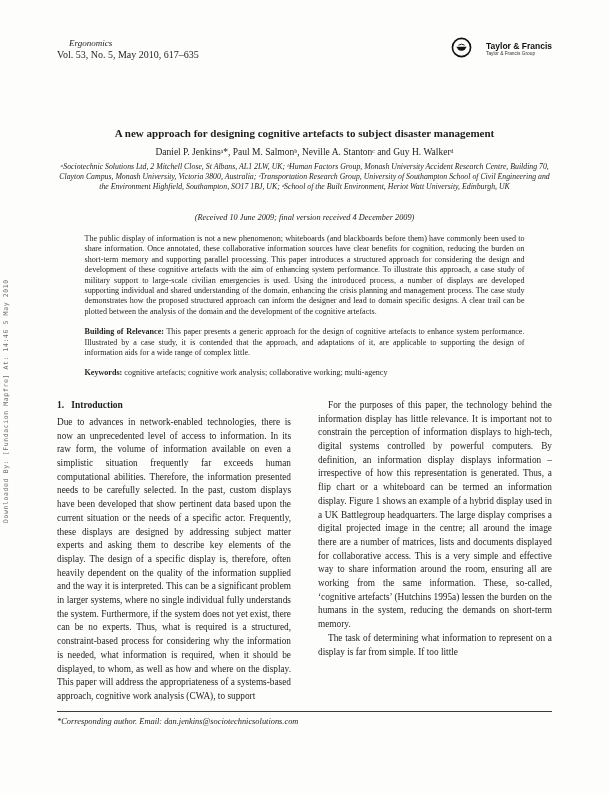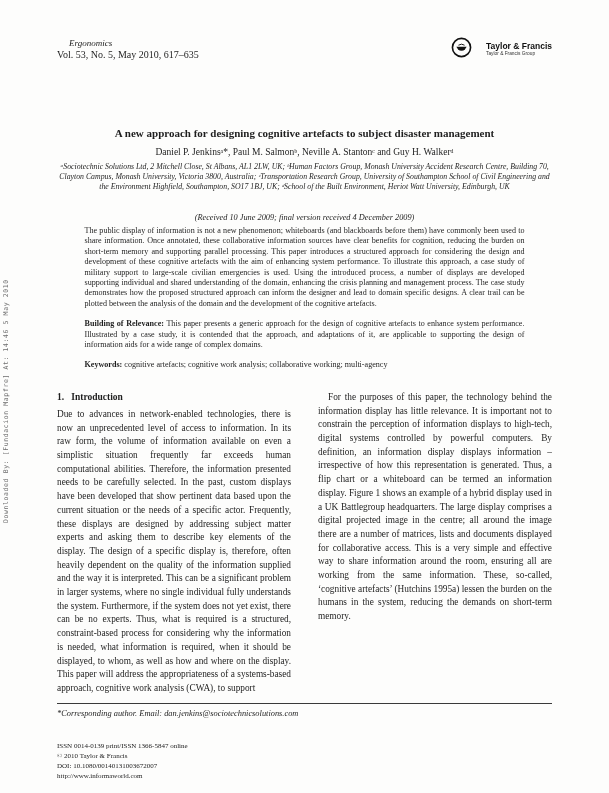--- a/index.html
+++ b/index.html
@@ -24,21 +24,21 @@
   .logo-txt{font-family:"Liberation Sans","DejaVu Sans",sans-serif;}
   .logo-name{font-size:8.5px;font-weight:600;line-height:9px;color:#111;}
   .logo-sub{font-size:4.8px;line-height:6px;color:#333;}
   
   .title{margin-top:62px;text-align:center;font-weight:bold;font-size:11px;line-height:14px;}
   .authors{margin-top:6px;text-align:center;font-size:9.5px;line-height:12px;
     font-family:"Liberation Serif","DejaVu Sans",serif;}
   .affil{margin-top:4px;text-align:center;font-style:italic;font-size:7.8px;line-height:10px;
     font-family:"Liberation Serif","DejaVu Sans",serif;}
   .received{margin-top:21px;text-align:center;font-style:italic;font-size:8.3px;}
-  .abstract-block{width:440px;margin:4px auto 0 auto;font-size:8.1px;line-height:10.4px;text-align:justify;}
+  .abstract-block{width:440px;margin:12px auto 0 auto;font-size:8.1px;line-height:10.4px;text-align:justify;}
   .relevance{width:440px;margin:10px auto 0 auto;font-size:8.1px;line-height:10.4px;text-align:justify;}
   .keywords{width:440px;margin:10px auto 11px auto;font-size:8.1px;line-height:10.4px;}
   b.runin{font-weight:bold;}
   
   .cols{display:flex;gap:27px;margin-top:20px;}
   .col{width:241px;font-size:9.3px;line-height:13.7px;text-align:justify;}
   .sec-h{font-weight:bold;font-size:9.5px;margin:0 0 4px 0;line-height:13px;}
   .col p{margin:0;}
   .col p.indent{text-indent:10px;}
   
@@ -75,41 +75,36 @@
 
   <div class="title">A new approach for designing cognitive artefacts to subject disaster management</div>
   <div class="authors">Daniel P. Jenkinsᵃ*, Paul M. Salmonᵇ, Neville A. Stantonᶜ and Guy H. Walkerᵈ</div>
   <div class="affil">ᵃSociotechnic Solutions Ltd, 2 Mitchell Close, St Albans, AL1 2LW, UK; ᵇHuman Factors Group, Monash University Accident Research Centre, Building 70, Clayton Campus, Monash University, Victoria 3800, Australia; ᶜTransportation Research Group, University of Southampton School of Civil Engineering and the Environment Highfield, Southampton, SO17 1BJ, UK; ᵈSchool of the Built Environment, Heriot Watt University, Edinburgh, UK</div>
   <div class="received">(Received 10 June 2009; final version received 4 December 2009)</div>
 
   <div class="abstract-block">The public display of information is not a new phenomenon; whiteboards (and blackboards before them) have commonly been used to share information. Once annotated, these collaborative information sources have clear benefits for cognition, reducing the burden on short-term memory and supporting parallel processing. This paper introduces a structured approach for considering the design and development of these cognitive artefacts with the aim of enhancing system performance. To illustrate this approach, a case study of military support to large-scale civilian emergencies is used. Using the introduced process, a number of displays are developed supporting individual and shared understanding of the domain, enhancing the crisis planning and management process. The case study demonstrates how the proposed structured approach can inform the designer and lead to domain specific designs. A clear trail can be plotted between the analysis of the domain and the development of the cognitive artefacts.</div>
 
   <div class="relevance">
     <b class="runin">Building of Relevance:</b>
-    <span>This paper presents a generic approach for the design of cognitive artefacts to enhance system performance. Illustrated by a case study, it is contended that the approach, and adaptations of it, are applicable to supporting the design of information aids for a wide range of complex domains.</span>
+    <span>This paper presents a generic approach for the design of cognitive artefacts to enhance system performance. Illustrated by a case study, it is contended that the approach, and adaptations of it, are applicable to supporting the design of information aids for a wide range of complex little.</span>
   </div>
 
   <div class="keywords">
     <b class="runin">Keywords:</b>
     <span>cognitive artefacts; cognitive work analysis; collaborative working; multi-agency</span>
   </div>
 
   <div class="cols">
     <div class="col">
       <div class="sec-h">1.&nbsp;&nbsp;&nbsp;Introduction</div>
       <p>Due to advances in network-enabled technologies, there is now an unprecedented level of access to information. In its raw form, the volume of information available on even a simplistic situation frequently far exceeds human computational abilities. Therefore, the information presented needs to be carefully selected. In the past, custom displays have been developed that show pertinent data based upon the current situation or the needs of a specific actor. Frequently, these displays are designed by addressing subject matter experts and asking them to describe key elements of the display. The design of a specific display is, therefore, often heavily dependent on the quality of the information supplied and the way it is interpreted. This can be a significant problem in larger systems, where no single individual fully understands the system. Furthermore, if the system does not yet exist, there can be no experts. Thus, what is required is a structured, constraint-based process for considering why the information is needed, what information is required, when it should be displayed, to whom, as well as how and where on the display. This paper will address the appropriateness of a systems-based approach, cognitive work analysis (CWA), to support</p>
     </div>
     <div class="col">
       <p class="indent">For the purposes of this paper, the technology behind the information display has little relevance. It is important not to constrain the perception of information displays to high-tech, digital systems controlled by powerful computers. By definition, an information display displays information – irrespective of how this representation is generated. Thus, a flip chart or a whiteboard can be termed an information display. Figure 1 shows an example of a hybrid display used in a UK Battlegroup headquarters. The large display comprises a digital projected image in the centre; all around the image there are a number of matrices, lists and documents displayed for collaborative access. This is a very simple and effective way to share information around the room, ensuring all are working from the same information. These, so-called, ‘cognitive artefacts’ (Hutchins 1995a) lessen the burden on the humans in the system, reducing the demands on short-term memory.</p>
+      <p class="indent">The task of determining what information to represent on a display is far from simple. If too little</p>
     </div>
   </div>
 
   <hr class="footrule">
   <div class="footnote">*Corresponding author. Email: dan.jenkins@sociotechnicsolutions.com</div>
 
-  <div class="footer">
-    <div>ISSN 0014-0139 print/ISSN 1366-5847 online</div>
-    <div>© 2010 Taylor &amp; Francis</div>
-    <div>DOI: 10.1080/00140131003672007</div>
-    <div>http://www.informaworld.com</div>
-  </div>
 
 </div>
 
 </body></html>

